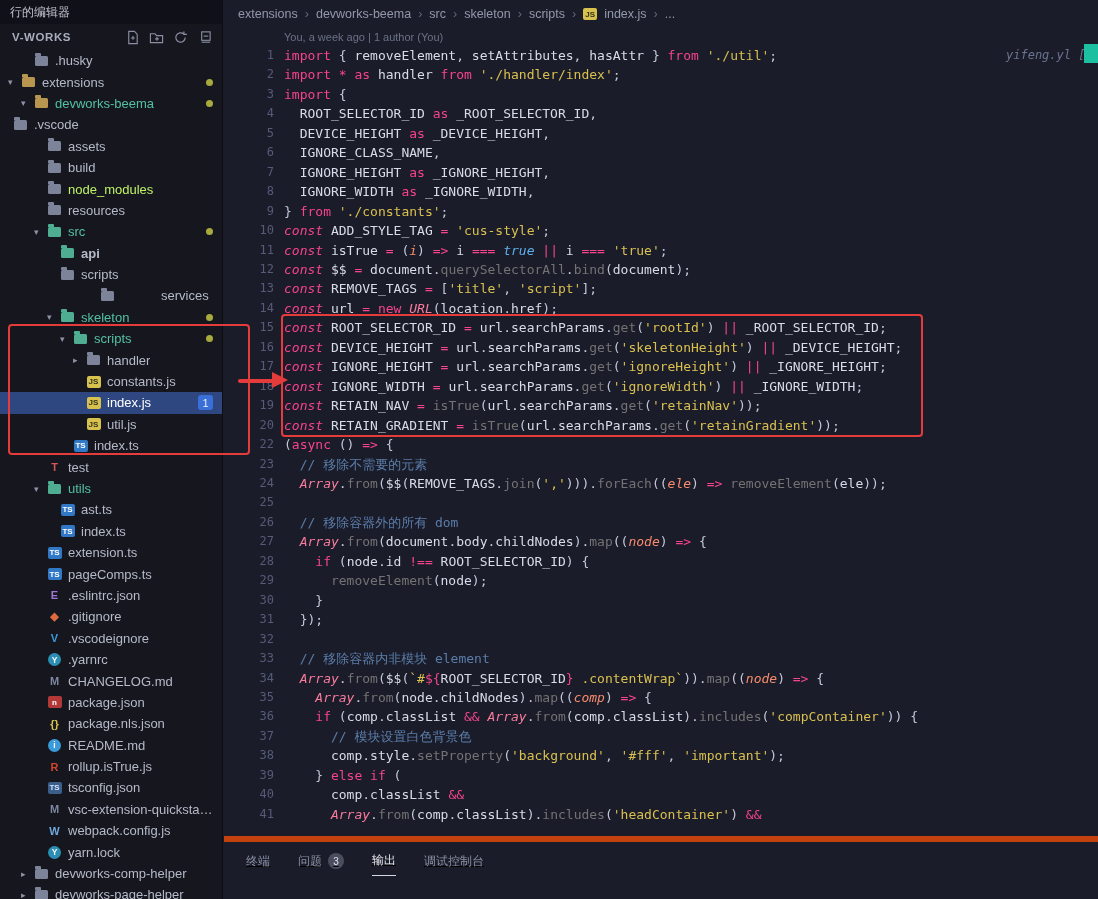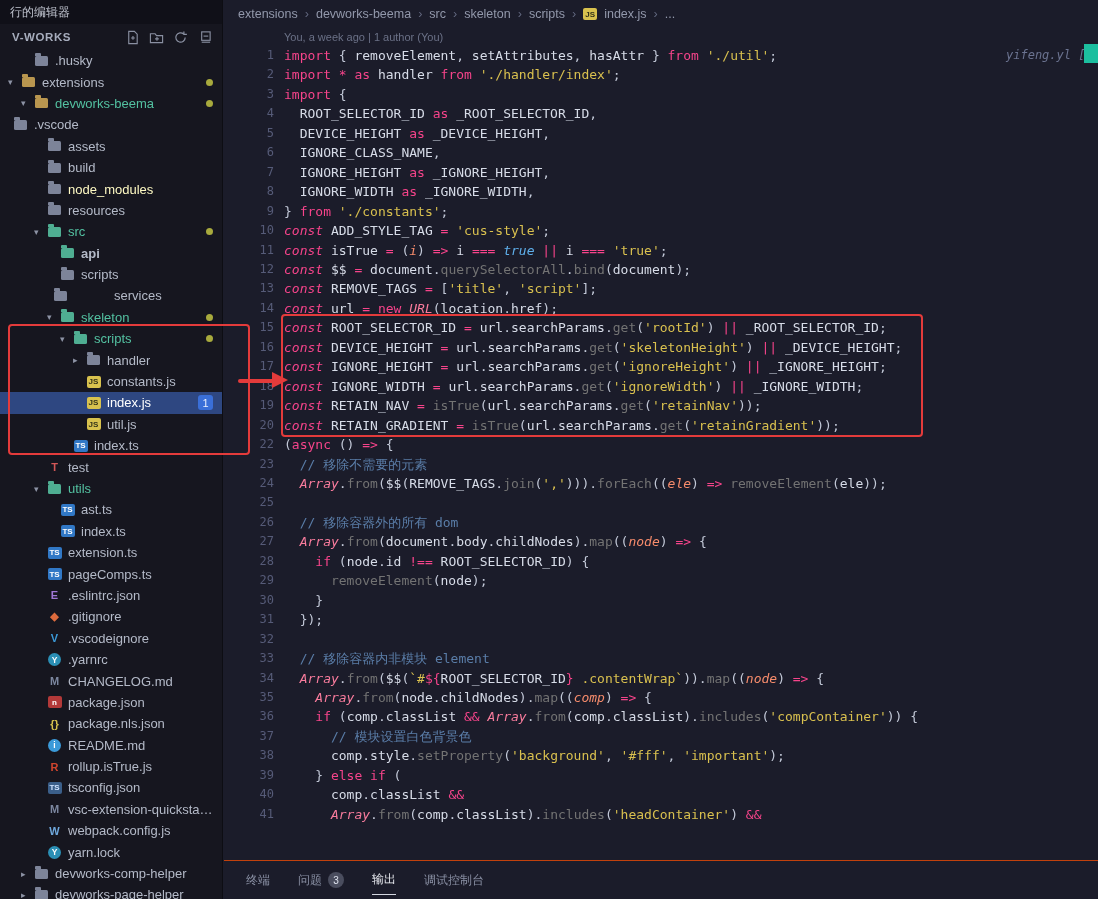--- a/index.html
+++ b/index.html
@@ -24,21 +24,21 @@
   .ic { width:17px; height:16px; flex:none; display:inline-flex; align-items:center;
         justify-content:center; margin-right:5px; color:#7d8499; }
   .ic-folder { width:13px; height:10px; border-radius:1.5px; background:currentColor; position:relative; display:block; }
   .ic-folder::before { content:""; position:absolute; top:-3px; left:0; width:6px; height:3px;
                        border-radius:1px 1px 0 0; background:currentColor; }
   .fic { font-weight:bold; font-size:11px; display:flex; align-items:center; justify-content:center; }
   .fic.boxed { width:14px; height:12px; border-radius:2px; font-size:8px; }
   .fic.round { width:13px; height:13px; border-radius:50%; font-size:8.5px; }
   .tlabel { overflow:hidden; text-overflow:ellipsis; }
   .tlabel.accent { color:#53c1a1; }
-  .tlabel.dim { color:#fef9c3; }
+  .tlabel.dim { color:#bef264; }
   .dot { margin-left:auto; width:7px; height:7px; border-radius:50%;
          background:var(--modified_dot,#a8aa3d); flex:none; }
   .tbadge { margin-left:auto; font-size:11px; color:#eaf0ff; background:var(--badge_blue,#3a6fd8);
             min-width:15px; height:15px; border-radius:3px; display:flex; align-items:center;
             justify-content:center; padding:0 3px; flex:none; }
 
   
   .editor { position:absolute; left:224px; top:0; right:0; height:100%;
             display:flex; flex-direction:column; background:#1b1c2a; }
   .breadcrumb { height:28px; display:flex; align-items:center; padding-left:14px;
@@ -62,21 +62,21 @@
   .tk-id { color:#d7dce8; }
   .tk-pu { color:#c3c9d8; }
   .tk-cm { color:#5a7da8; }
   .tk-cls { color:#f97c9d; font-style:italic; }
   .tk-pr { color:#f78c6c; font-style:italic; }
   .tk-cn { color:#5fb0ec; font-style:italic; }
   .blame { position:absolute; left:782px; top:0; font-style:italic; color:#6b7390;
            font-size:12px; white-space:nowrap; font-family:"DejaVu Sans Mono", monospace; }
 
   
-  .panel { height:39px; border-top:1px solid #c2410c; flex:none; }
+  .panel { height:63px; border-top:6px solid #c2410c; flex:none;text-decoration:underline; }
   .ptabs { display:flex; gap:28px; padding:10px 0 0 22px; }
   .ptab { font-size:12px; color:#8a90a4; display:flex; align-items:center; gap:6px;
           padding-bottom:6px; cursor:pointer; }
   .ptab.active { color:#e8eaf0; border-bottom:1.5px solid #d4d7e0;justify-content:center; }
   .pbadge { background:#4a4d5e; color:#dfe3ee; font-size:10px; width:16px; height:16px;
             border-radius:50%; display:flex; align-items:center; justify-content:center; }
 
   
   .ann-box { position:absolute; border:2.5px solid var(--annotation_red,#e43b3b);
              border-radius:4px; pointer-events:none; }
@@ -196,21 +196,21 @@
           </span>
           <span class="tlabel">api</span>
         </div>
         <div class="trow" style="padding-left: 47px;">
           <span class="chev"></span>
           <span class="ic">
             <span class="ic-folder"></span>
           </span>
           <span class="tlabel">scripts</span>
         </div>
-        <div class="trow" style=" gap: 40px;">
+        <div class="trow" style="padding-left: 47px; gap: 40px;">
           <span class="chev"></span>
           <span class="ic">
             <span class="ic-folder"></span>
           </span>
           <span class="tlabel">services</span>
         </div>
         <div class="trow" style="padding-left: 47px;">
           <span class="chev">▾</span>
           <span class="ic" style="color: rgb(79, 174, 146);">
             <span class="ic-folder"></span>

